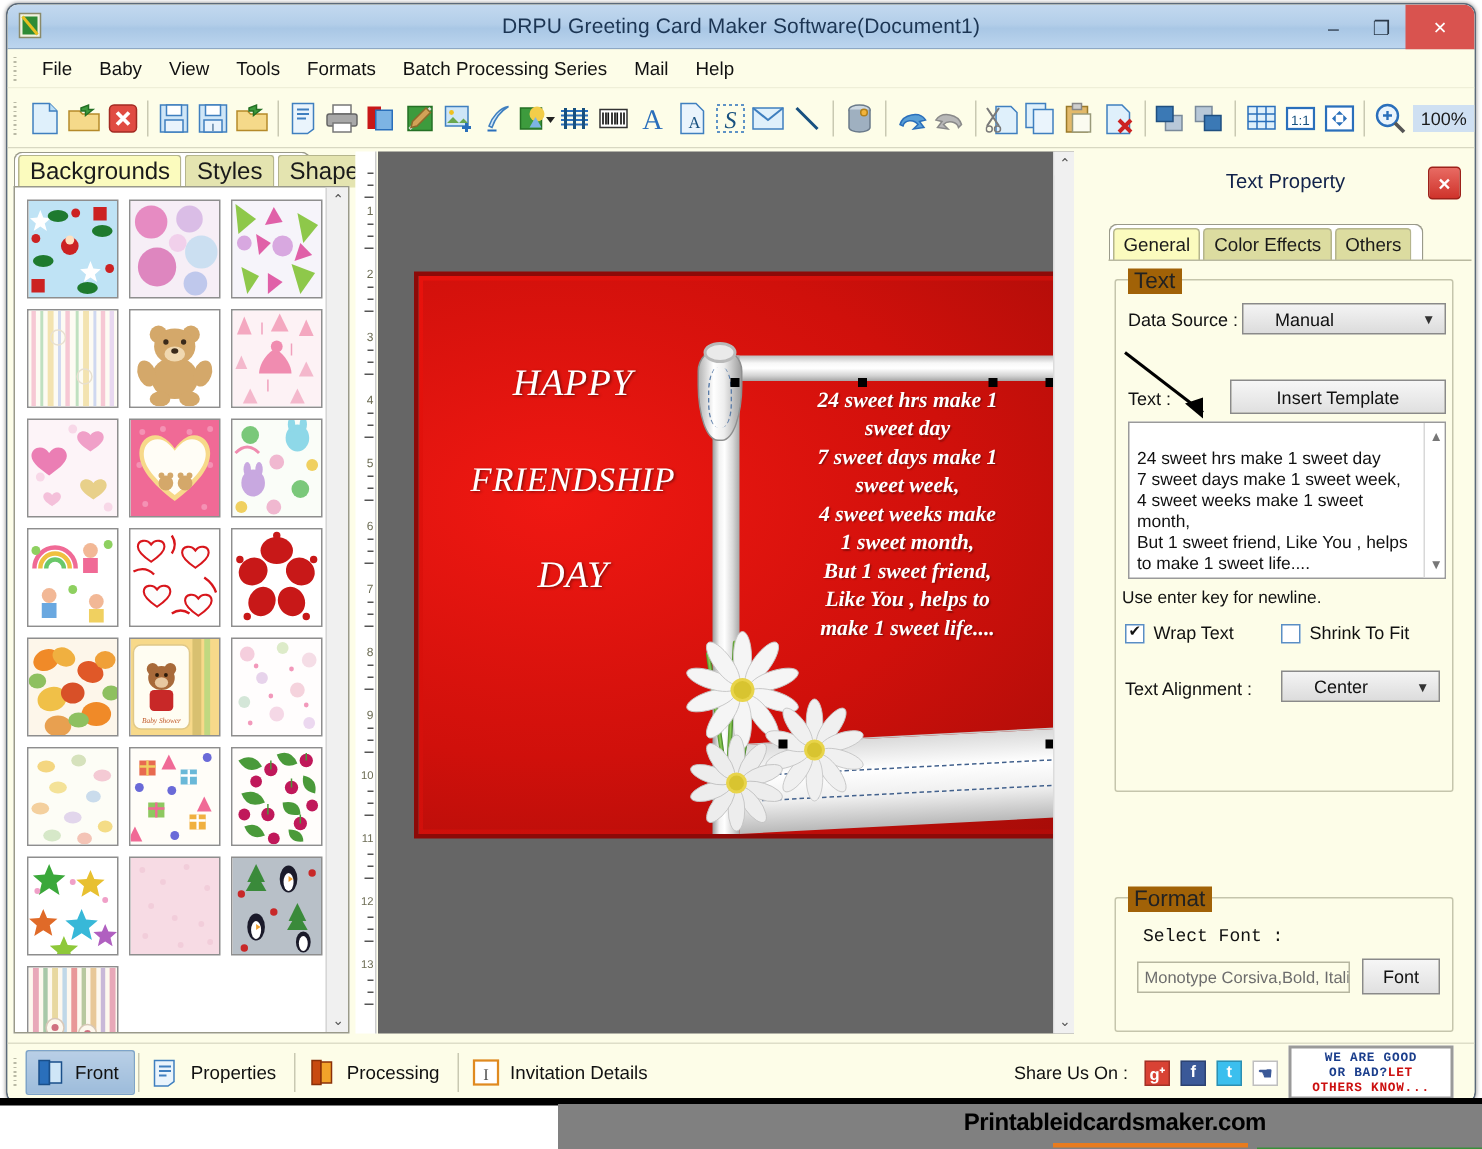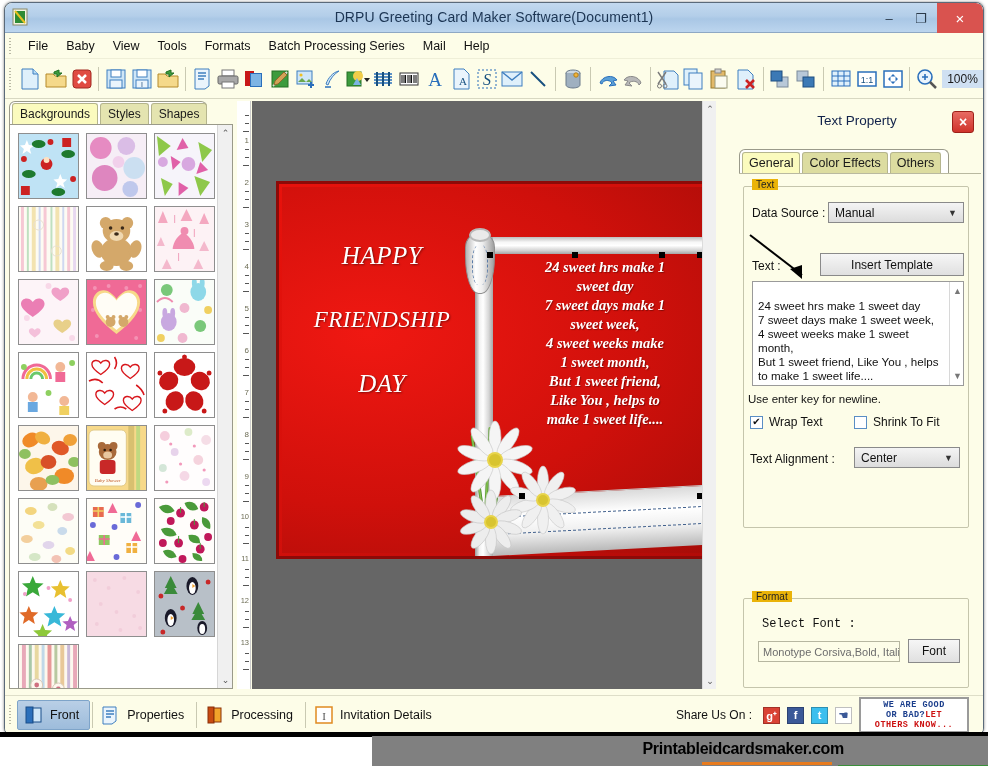--- a/index.html
+++ b/index.html
@@ -127,21 +127,21 @@
     height: 24px;
     background: #ffffff;
     border: 1px solid #9a9a8a;
     border-bottom: none;
     border-radius: 6px 6px 0 0;
     display: flex; align-items: flex-end;
     padding: 2px 2px 0 2px;
     width: 198px;
   }
   .ltab {
-    font-size: 12px; color: #1a1a1a;
+    font-size: 16px; color: #1a1a1a;
     padding: 3px 7px 3px 7px;
     background: #e4e4b0;
     border: 1px solid #b5b58d;
     border-bottom: none;
     border-radius: 3px 3px 0 0;
     margin-right: 2px;
     cursor: default;
     line-height: 15px;
   }
   .ltab.active { background: #fbfbbe; font-weight: normal; }
@@ -366,32 +366,32 @@
     border-top: 1px solid #b9b9a0;
   }
   .group {
     position: absolute;
     border: 1px solid #c5c5ac;
     background: #fdfde8;
     border-radius: 2px;
   }
   .group > .legend {
     position: absolute; left: 8px; top: -8px;
-    background: #eab308;
+    background: #a16207;
     padding: 0 4px;
-    font-size: 10px; color: #222;
+    font-size: 15px; color: #222;
   }
   .lbl { font-size: 12px; color: #111; position: absolute; }
   .combo {
     position: absolute;
     background: linear-gradient(to bottom, #f4f4f4, #dcdcdc);
     border: 1px solid #8a8a8a;
     font-size: 12px; color: #111;
     display: flex; align-items: center;
-    padding-left: 6px;
+    padding-left: 21px;
     cursor: default;
   }
   .combo .arrow {
     position: absolute; right: 6px; top: 50%;
     transform: translateY(-50%);
     font-size: 9px; color: #333;
   }
   .btn {
     position: absolute;
     background: linear-gradient(to bottom, #f6f6f6, #e0e0e0);

